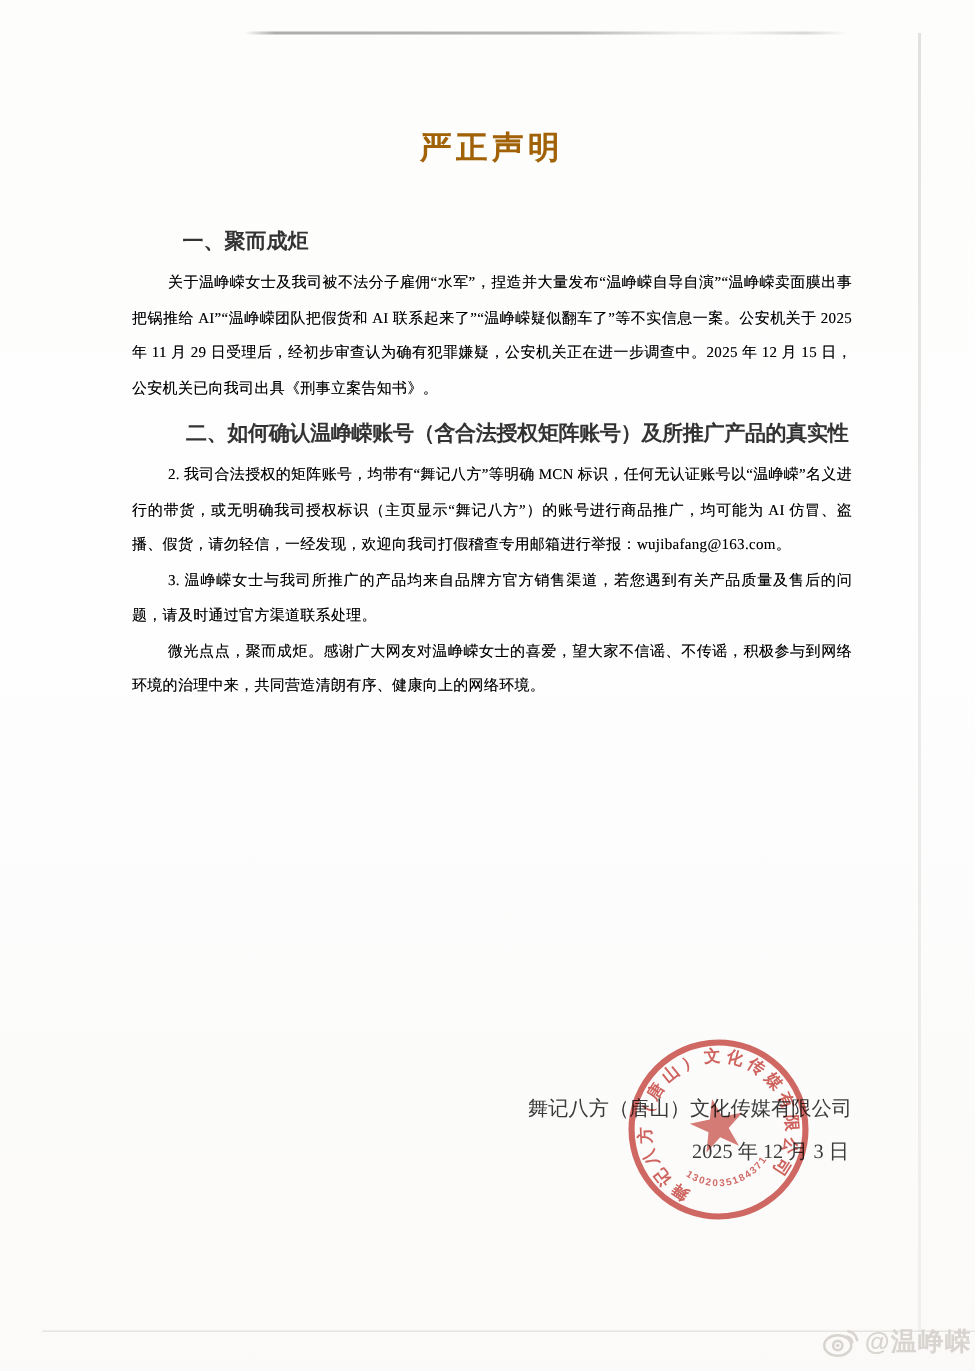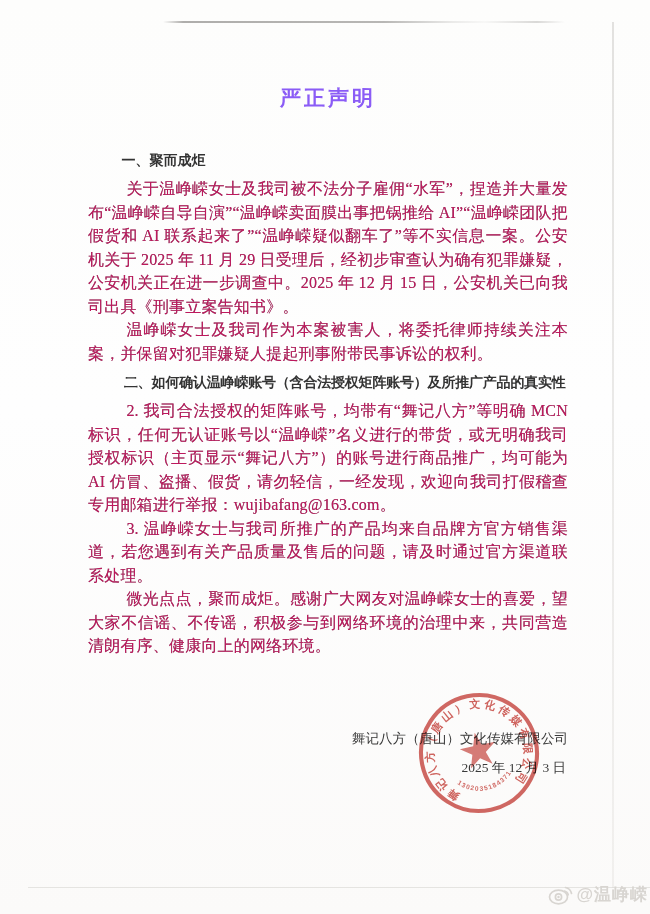--- a/index.html
+++ b/index.html
@@ -11,25 +11,25 @@
   }
   .photo{position:absolute;inset:0;}
   
   .top-edge{position:absolute;left:163px;top:21px;width:402px;height:2px;border-radius:1px;
     background:linear-gradient(90deg,rgba(120,118,115,0) 0%,rgba(110,108,105,.55) 5%,rgba(115,113,110,.5) 55%,rgba(150,148,145,.18) 72%,rgba(150,148,145,.05) 80%,rgba(150,148,145,.35) 93%,rgba(150,148,145,0) 100%);}
   .right-edge{position:absolute;left:612px;top:22px;height:866px;width:2px;
     background:linear-gradient(180deg,rgba(205,203,200,.55),rgba(218,215,211,.30));}
   .bottom-edge{position:absolute;left:28px;top:887px;width:622px;height:1px;background:rgba(208,205,201,.5);}
   
   .doc{position:absolute;left:88px;top:84px;width:480px;}
-  .title{font-size:21px;font-weight:700;text-align:center;letter-spacing:3px;margin:0 0 40px 0;color:#8b5cf6;}
+  .title{font-size:21px;font-weight:700;text-align:center;letter-spacing:3px;margin:0 0 40px 0;color:#a16207;}
   .sec-heading{font-size:14px;font-weight:700;margin:9px 0 7px 0;text-indent:2.4em;color:#333;}
   .sec-heading.tight{letter-spacing:-0.2px;text-align:center;}
-  .para{font-size:16px;line-height:23.5px;margin:0;text-indent:2.4em;text-align:justify;
-    letter-spacing:0.2px;color:#be185d;text-shadow:0 0 .4px rgba(70,70,70,.7);}
+  .para{font-size:10px;line-height:23.5px;margin:0;text-indent:2.4em;text-align:justify;
+    letter-spacing:0.2px;color:#000000;text-shadow:0 0 .4px rgba(70,70,70,.7);}
   
   .signature{position:absolute;right:82px;top:724px;text-align:right;font-size:13.5px;line-height:29px;color:#3a3a3a;}
   .signature .date{padding-right:2px;}
   
   .seal{position:absolute;left:416px;top:690px;width:126px;height:126px;
     transform:rotate(-12deg);mix-blend-mode:multiply;opacity:.88;}
   .seal svg{width:100%;height:100%;}
   
   .watermark{position:absolute;right:2px;top:882px;display:flex;align-items:center;gap:2px;
     color:#d8d5d1;font-family:"Liberation Sans","DejaVu Sans",sans-serif;
@@ -43,21 +43,20 @@
 
   <div class="top-edge"></div>
   <div class="right-edge"></div>
   <div class="bottom-edge"></div>
 
   <div class="doc">
     <h1 class="title">严正声明</h1>
 
     <h2 class="sec-heading">一、聚而成炬</h2>
     <p class="para">关于温峥嵘女士及我司被不法分子雇佣“水军”，捏造并大量发布“温峥嵘自导自演”“温峥嵘卖面膜出事把锅推给 AI”“温峥嵘团队把假货和 AI 联系起来了”“温峥嵘疑似翻车了”等不实信息一案。公安机关于 2025 年 11 月 29 日受理后，经初步审查认为确有犯罪嫌疑，公安机关正在进一步调查中。2025 年 12 月 15 日，公安机关已向我司出具《刑事立案告知书》。</p>
-    <p class="para">温峥嵘女士及我司作为本案被害人，将委托律师持续关注本案，并保留对犯罪嫌疑人提起刑事附带民事诉讼的权利。</p>
 
     <h2 class="sec-heading tight">二、如何确认温峥嵘账号（含合法授权矩阵账号）及所推广产品的真实性</h2>
     <p class="para">2. 我司合法授权的矩阵账号，均带有“舞记八方”等明确 MCN 标识，任何无认证账号以“温峥嵘”名义进行的带货，或无明确我司授权标识（主页显示“舞记八方”）的账号进行商品推广，均可能为 AI 仿冒、盗播、假货，请勿轻信，一经发现，欢迎向我司打假稽查专用邮箱进行举报：wujibafang@163.com。</p>
     <p class="para">3. 温峥嵘女士与我司所推广的产品均来自品牌方官方销售渠道，若您遇到有关产品质量及售后的问题，请及时通过官方渠道联系处理。</p>
 
     <p class="para">微光点点，聚而成炬。感谢广大网友对温峥嵘女士的喜爱，望大家不信谣、不传谣，积极参与到网络环境的治理中来，共同营造清朗有序、健康向上的网络环境。</p>
   </div>
 
   <div class="signature">
     <div class="company">舞记八方（唐山）文化传媒有限公司</div>

